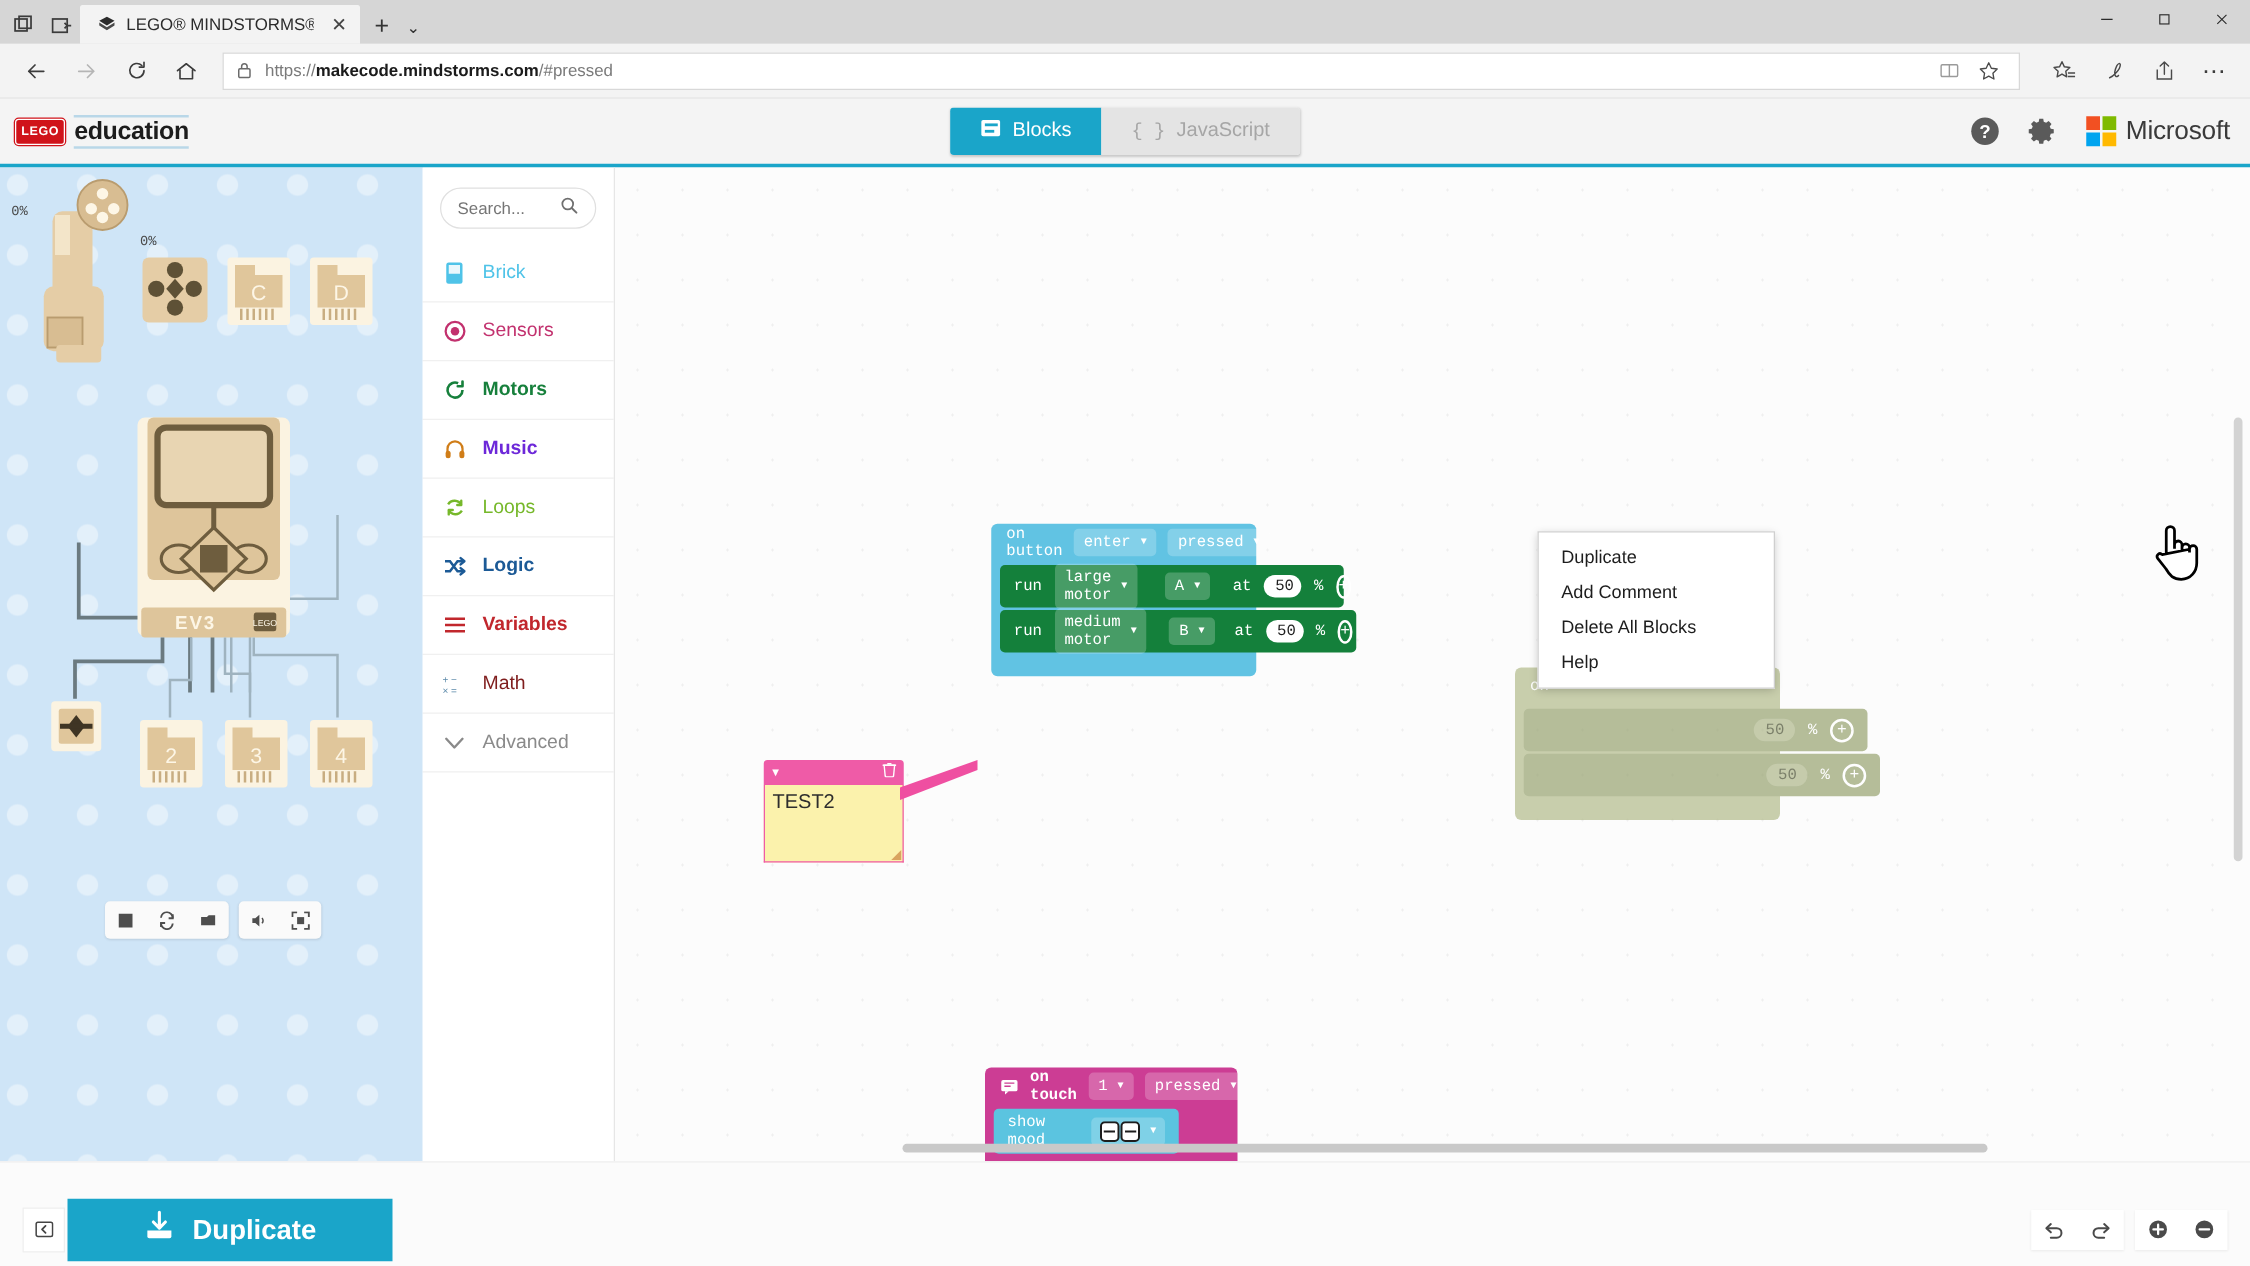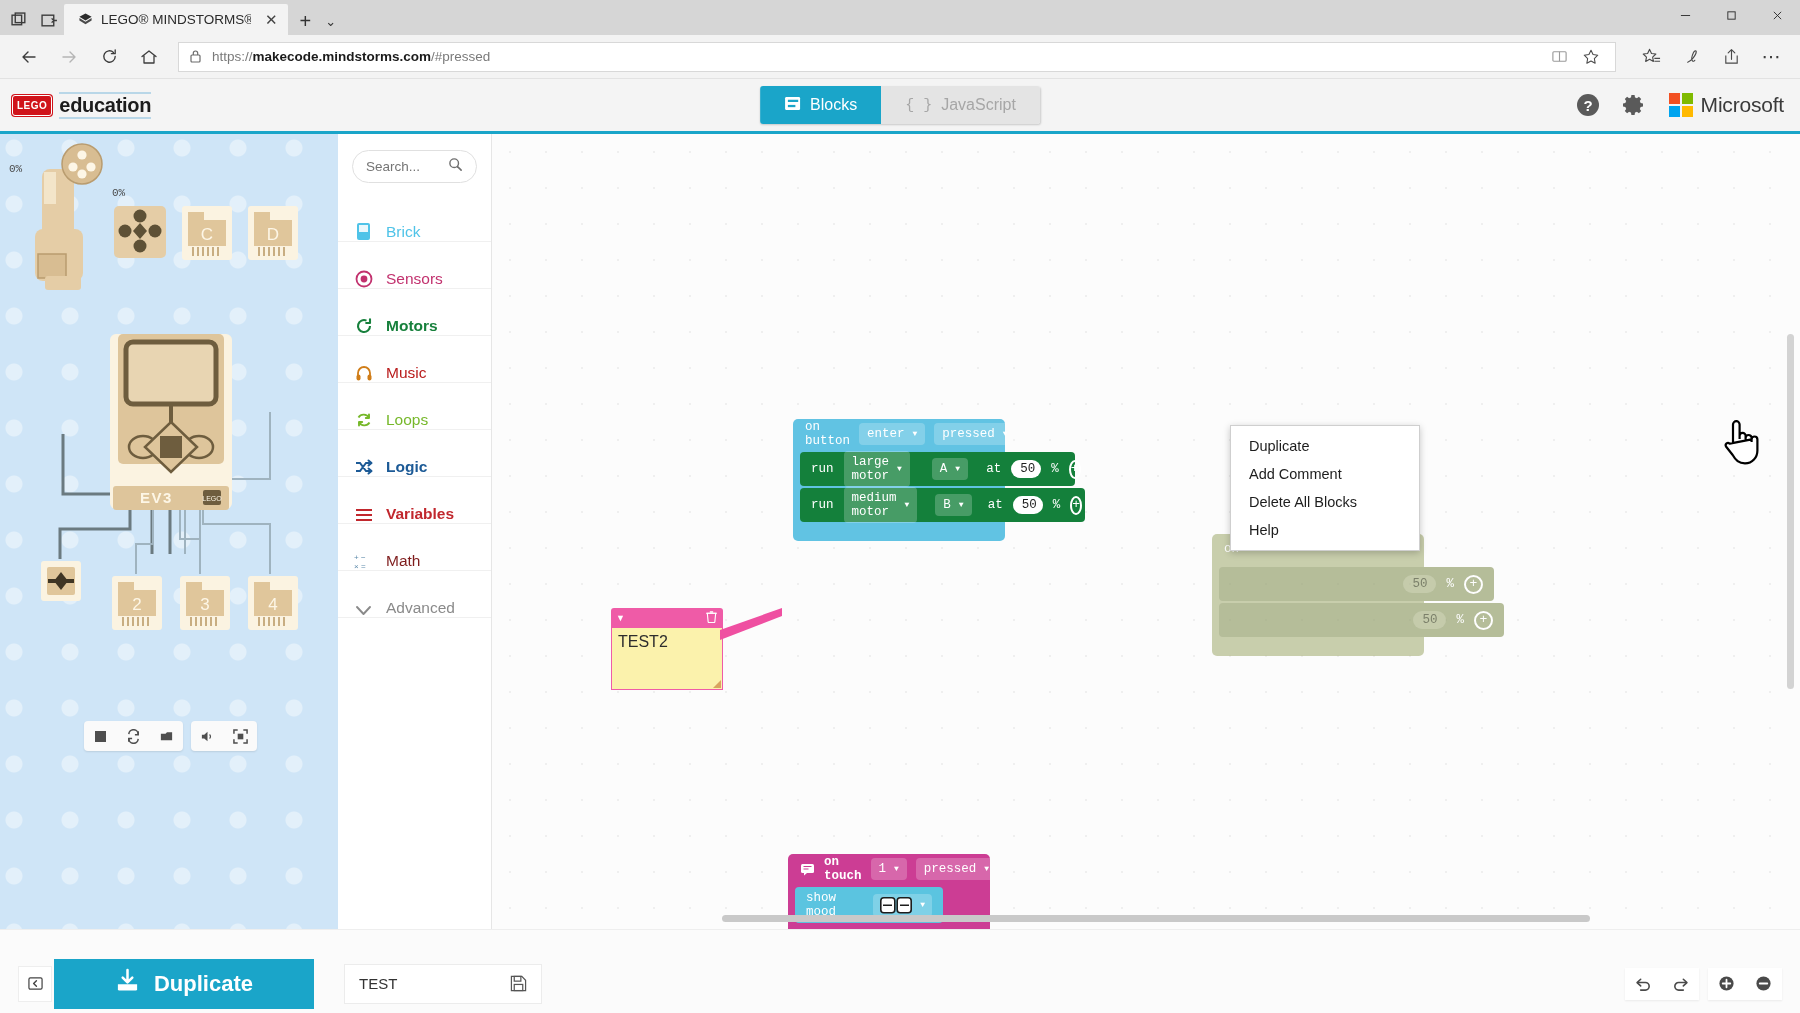--- a/index.html
+++ b/index.html
@@ -104,21 +104,21 @@
   .sim-ctrl { width: 33px; height: 30px; display: flex; align-items: center; justify-content: center;
     color: #4e4e4e; cursor: pointer; }
 
   
   .toolbox { width: 154px; background: #fff; border-right: 1px solid #e6e6e6;
     display: flex; flex-direction: column; padding-top: 16px; }
   .tb-search { margin: 0 14px 12px 14px; height: 33px; border: 1px solid #e0e0e0;
     border-radius: 17px; display: flex; align-items: center; padding: 0 13px; gap: 6px; cursor: text; }
   .tb-search-input { border: none; outline: none; flex: 1; font-size: 13.5px; color: #9a9a9a;
     font-family: "Liberation Sans", sans-serif; background: transparent; width: 100%; }
-  .tb-item { height: 47px; display: flex; align-items: flex-end; gap: 13px; padding-left: 16px;
+  .tb-item { height: 47px; display: flex; align-items: center; gap: 13px; padding-left: 16px;
     font-size: 15.5px; cursor: pointer; border-bottom: 1px solid #f0f0f0; }
   .tb-ico { width: 19px; display: flex; align-items: center; justify-content: center; flex: 0 0 19px; }
 
   
   .workspace { flex: 1; position: relative; background: #fcfcfc; overflow: hidden; }
   .ws-grid { position: absolute; inset: 0;
     background-image: radial-gradient(circle, #eaeaea 1px, transparent 1px);
     background-size: 36px 36px; opacity: .75; }
 
   
@@ -534,21 +534,21 @@
       <span style="color:#17803c;font-weight:700">Motors</span>
     </div>
     <div class="tb-item">
       <span class="tb-ico">
         <svg width="18" height="18" viewBox="0 0 18 18">
             <path d="M3 12V9a6 6 0 0 1 12 0v3" fill="none" stroke="#d07d18" stroke-width="1.8"></path>
             <rect x="1.5" y="10.5" width="4" height="6" rx="2" fill="#d07d18"></rect>
             <rect x="12.5" y="10.5" width="4" height="6" rx="2" fill="#d07d18"></rect>
           </svg>
       </span>
-      <span style="color:#b91c1c;font-weight:400">Music</span>
+      <span style="color:#6d28d9;font-weight:700">Music</span>
     </div>
     <div class="tb-item">
       <span class="tb-ico">
         <svg width="18" height="18" viewBox="0 0 18 18">
             <path d="M3.5 6.5A6 6 0 0 1 14 7" fill="none" stroke="#76b82a" stroke-width="1.9"></path>
             <path d="M14.5 11.5A6 6 0 0 1 4 11" fill="none" stroke="#76b82a" stroke-width="1.9"></path>
             <path d="M14 3.5V7h-3.2M4 14.5V11h3.2" fill="none" stroke="#76b82a" stroke-width="1.9" stroke-linecap="round" stroke-linejoin="round"></path>
           </svg>
       </span>
       <span style="color:#76b82a">Loops</span>
@@ -741,30 +741,20 @@
   </div>
   <div class="download-btn">
     <span>
       <svg width="25" height="25" viewBox="0 0 26 26">
           <path d="M13 2v12M8 10l5 5 5-5" fill="none" stroke="#fff" stroke-width="2.6" stroke-linecap="round" stroke-linejoin="round"></path>
           <path d="M3 17v5a1.5 1.5 0 0 0 1.5 1.5h17A1.5 1.5 0 0 0 23 22v-5" fill="#fff"></path>
         </svg>
     </span>
     <span>Duplicate</span>
   </div>
-  <div class="proj-name">
-    <span>TEST</span>
-    <span class="proj-save">
-      <svg width="17" height="17" viewBox="0 0 18 18">
-          <path d="M1.5 1.5h11l4 4v11h-15z" fill="none" stroke="#555" stroke-width="1.3"></path>
-          <rect x="4.5" y="1.5" width="7" height="5" fill="none" stroke="#555" stroke-width="1.3"></rect>
-          <rect x="4.5" y="10" width="9" height="6.5" fill="none" stroke="#555" stroke-width="1.3"></rect>
-        </svg>
-    </span>
-  </div>
 
   <div class="footer-right">
     <div class="fr-group">
       <div class="fr-btn">
         <svg width="17" height="17" viewBox="0 0 18 18">
             <path d="M3 8h8a4 4 0 0 1 0 8H6" fill="none" stroke="#4a4a4a" stroke-width="1.7" stroke-linecap="round"></path>
             <path d="M6 4.5L2.2 8 6 11.5" fill="none" stroke="#4a4a4a" stroke-width="1.7" stroke-linecap="round" stroke-linejoin="round"></path>
           </svg>
       </div>
       <div class="fr-btn">

